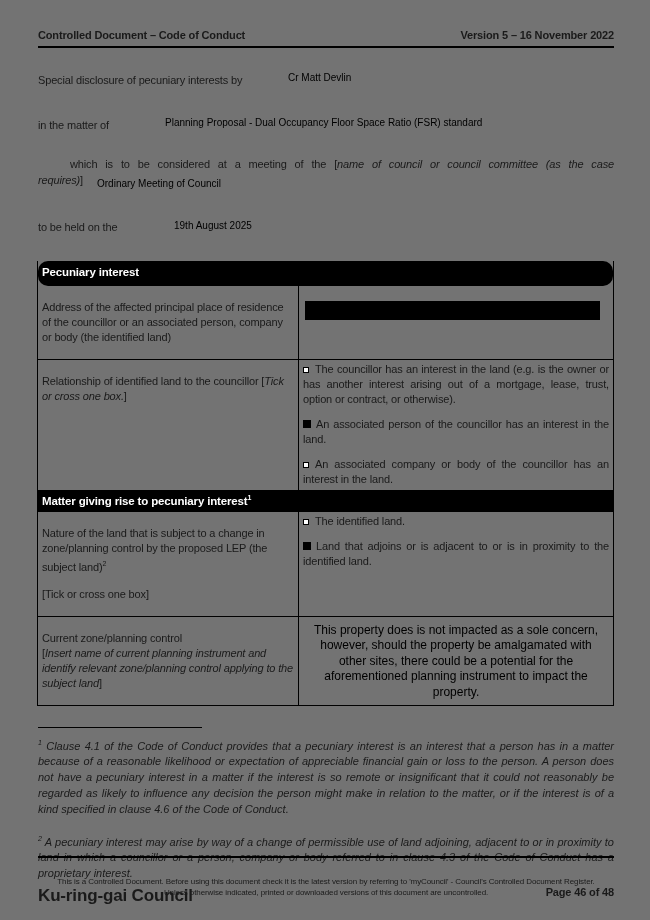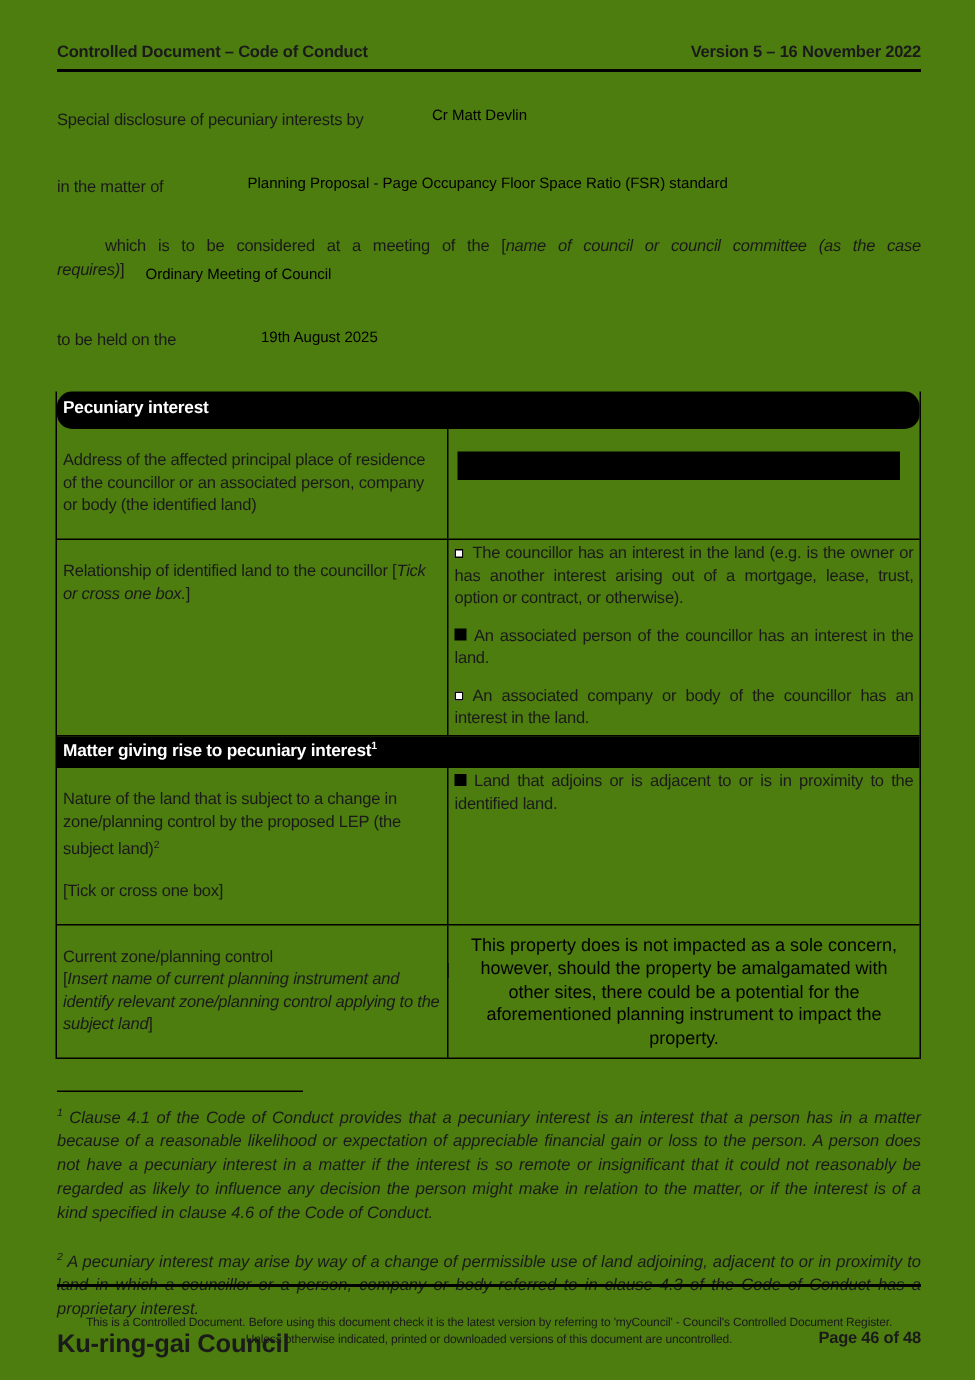--- a/index.html
+++ b/index.html
@@ -1,19 +1,19 @@
 <!DOCTYPE html>
 <html><head>
 <meta charset="utf-8">
 <style>
   * { margin:0; padding:0; box-sizing:border-box; }
   html,body { background:#ffffff; }
   body { width:650px; height:920px; position:relative; overflow:hidden;
          font-family:"Liberation Sans", sans-serif; color:#1a1a1a; }
-  .page { position:absolute; inset:0; background:#4d7c0f; }
+  .page { position:absolute; inset:0; background:#737373; }
 
   
   .tpl  { font-size:11px; letter-spacing:-0.15px; line-height:15px; color:#1a1a1a; }
   .val  { font-size:10px; letter-spacing:0; color:#000; }
   .i    { font-style:italic; }
 
   
   .hdr-left  { position:absolute; left:38px; top:29px; font-size:11px; font-weight:bold; letter-spacing:-0.15px; }
   .hdr-right { position:absolute; right:36px; top:29px; font-size:11px; font-weight:bold; letter-spacing:-0.15px; }
   .hdr-rule  { position:absolute; left:38px; top:46px; width:576px; height:2px; background:#000; }
@@ -83,21 +83,21 @@
   <div class="hdr-right">Version 5 – 16 November 2022</div>
   <div class="hdr-rule"></div>
 
   <div class="line tpl" id="line1">
     <span>Special disclosure of pecuniary interests by</span>
     <span class="fieldval val">Cr Matt Devlin</span>
   </div>
 
   <div class="line tpl" id="line2">
     <span>in the matter of</span>
-    <span class="fieldval val">Planning Proposal - Page Occupancy Floor Space Ratio (FSR) standard</span>
+    <span class="fieldval val">Planning Proposal - Dual Occupancy Floor Space Ratio (FSR) standard</span>
   </div>
 
   <div class="line tpl" id="line3">
     <div class="just-line"><span>which is to be considered at a meeting of the [</span><span class="i">name of council or council committee (as the case</span></div>
     <div id="line3b">
       <span class="i">requires)</span><span>]</span>
       <span class="fieldval val">Ordinary Meeting of Council</span>
     </div>
   </div>
 
@@ -129,20 +129,21 @@
     </div>
 
     <div class="tbar tbar2"><span>Matter giving rise to pecuniary interest</span><sup>1</sup></div>
 
     <div class="trow" id="row3">
       <div class="tcell-l tpl">
         <span>Nature of the land that is subject to a change in zone/planning control by the proposed LEP (the subject land)</span><sup>2</sup>
         <div class="row3-note">[Tick or cross one box]</div>
       </div>
       <div class="tcell-r tpl">
+        <p class="opt"><span class="cb" data-state="unchecked"></span><span>The identified land.</span></p>
         <p class="opt"><span class="cb" data-state="checked"></span><span>Land that adjoins or is adjacent to or is in proximity to the identified land.</span></p>
       </div>
     </div>
 
     <div class="trow" id="row4">
       <div class="tcell-l tpl">
         <div>Current zone/planning control</div>
         <div><span>[</span><span class="i">Insert name of current planning instrument and identify relevant zone/planning control applying to the subject land</span><span>]</span></div>
       </div>
       <div class="tcell-r">

